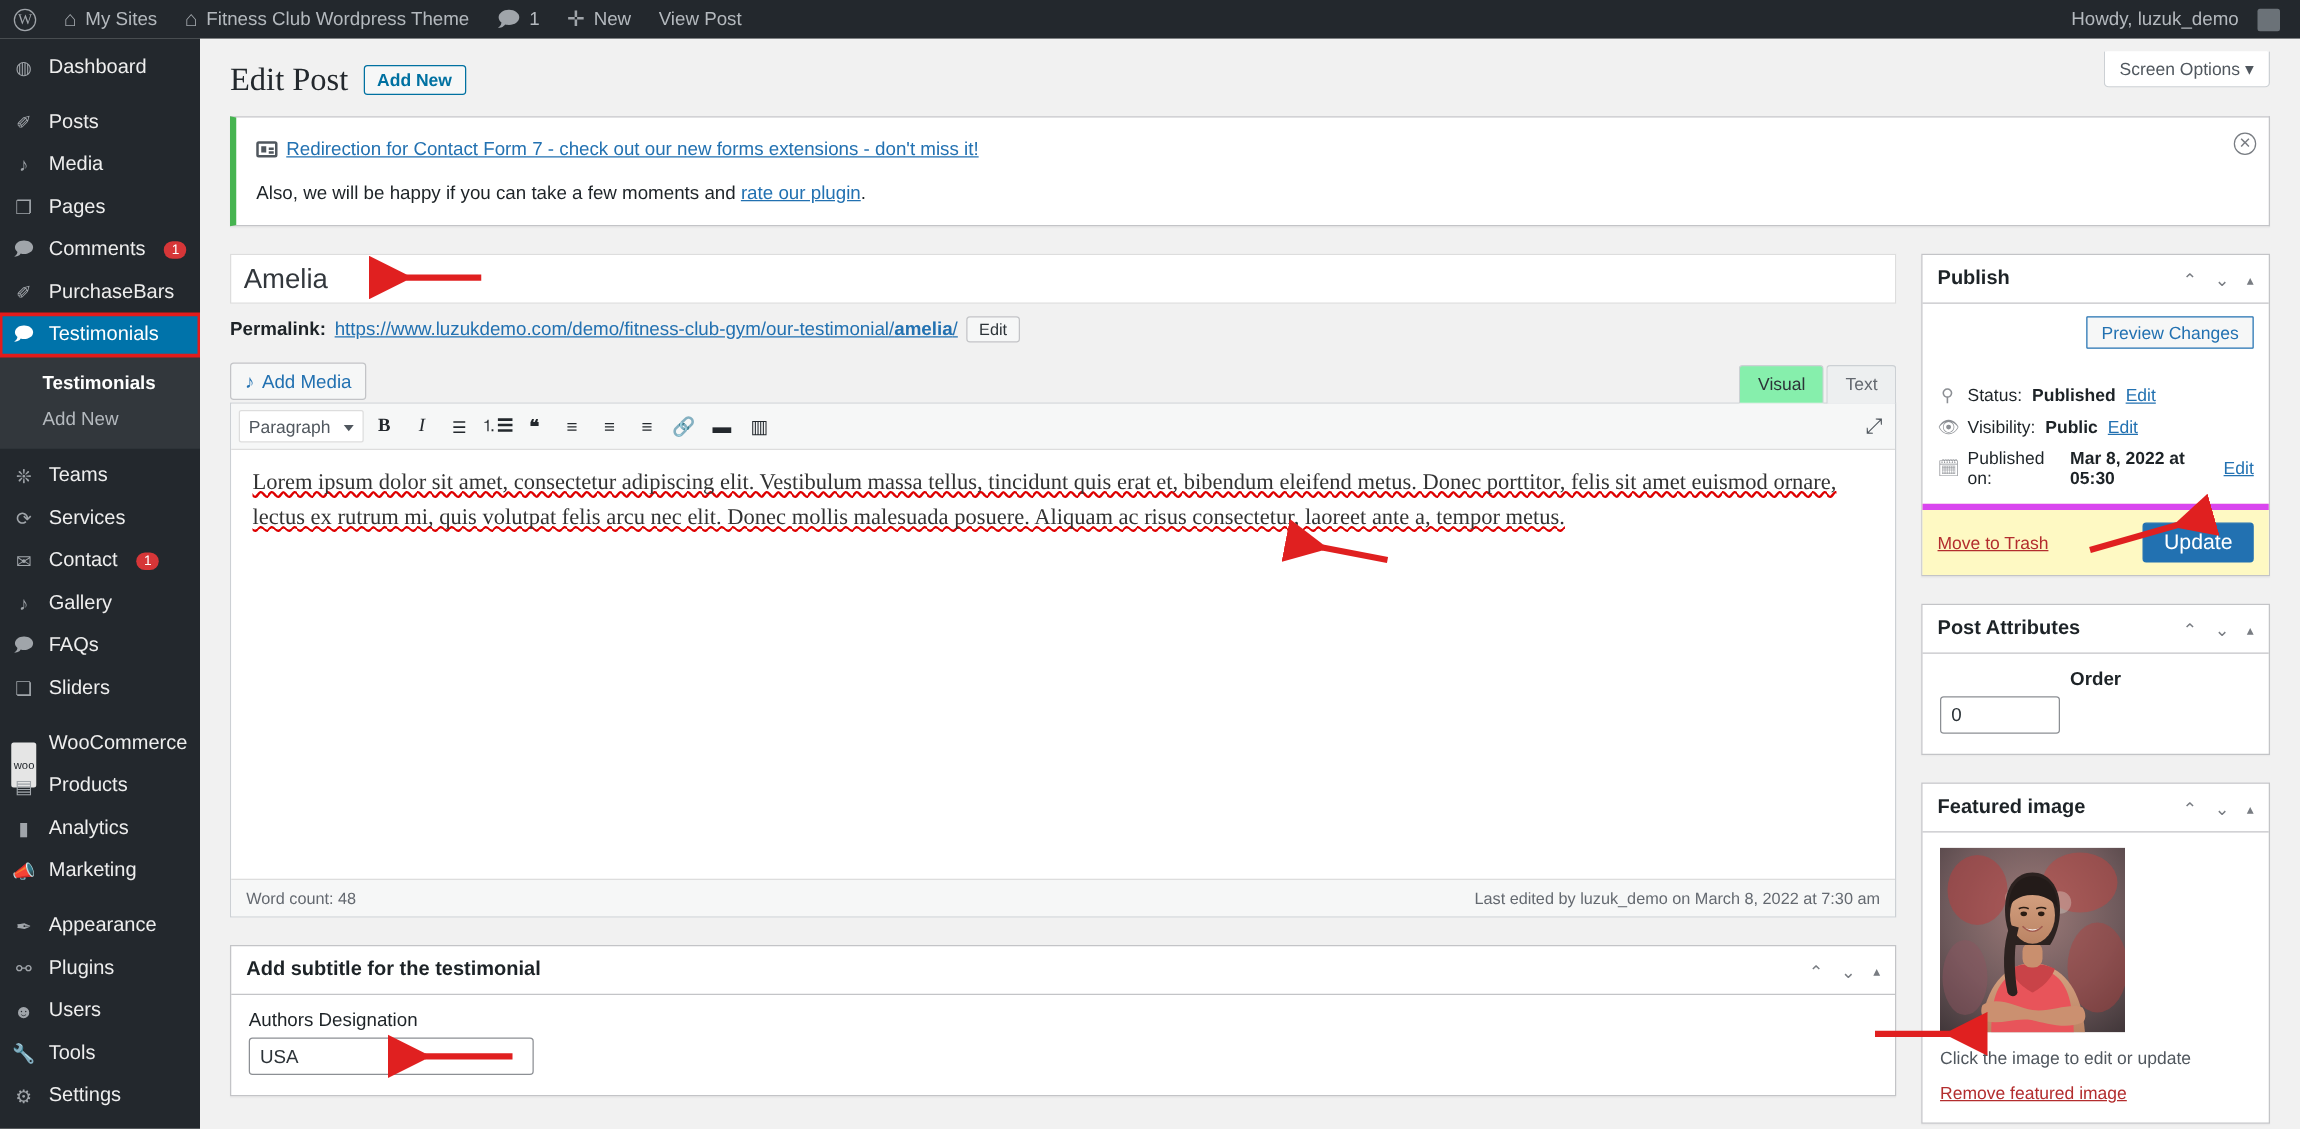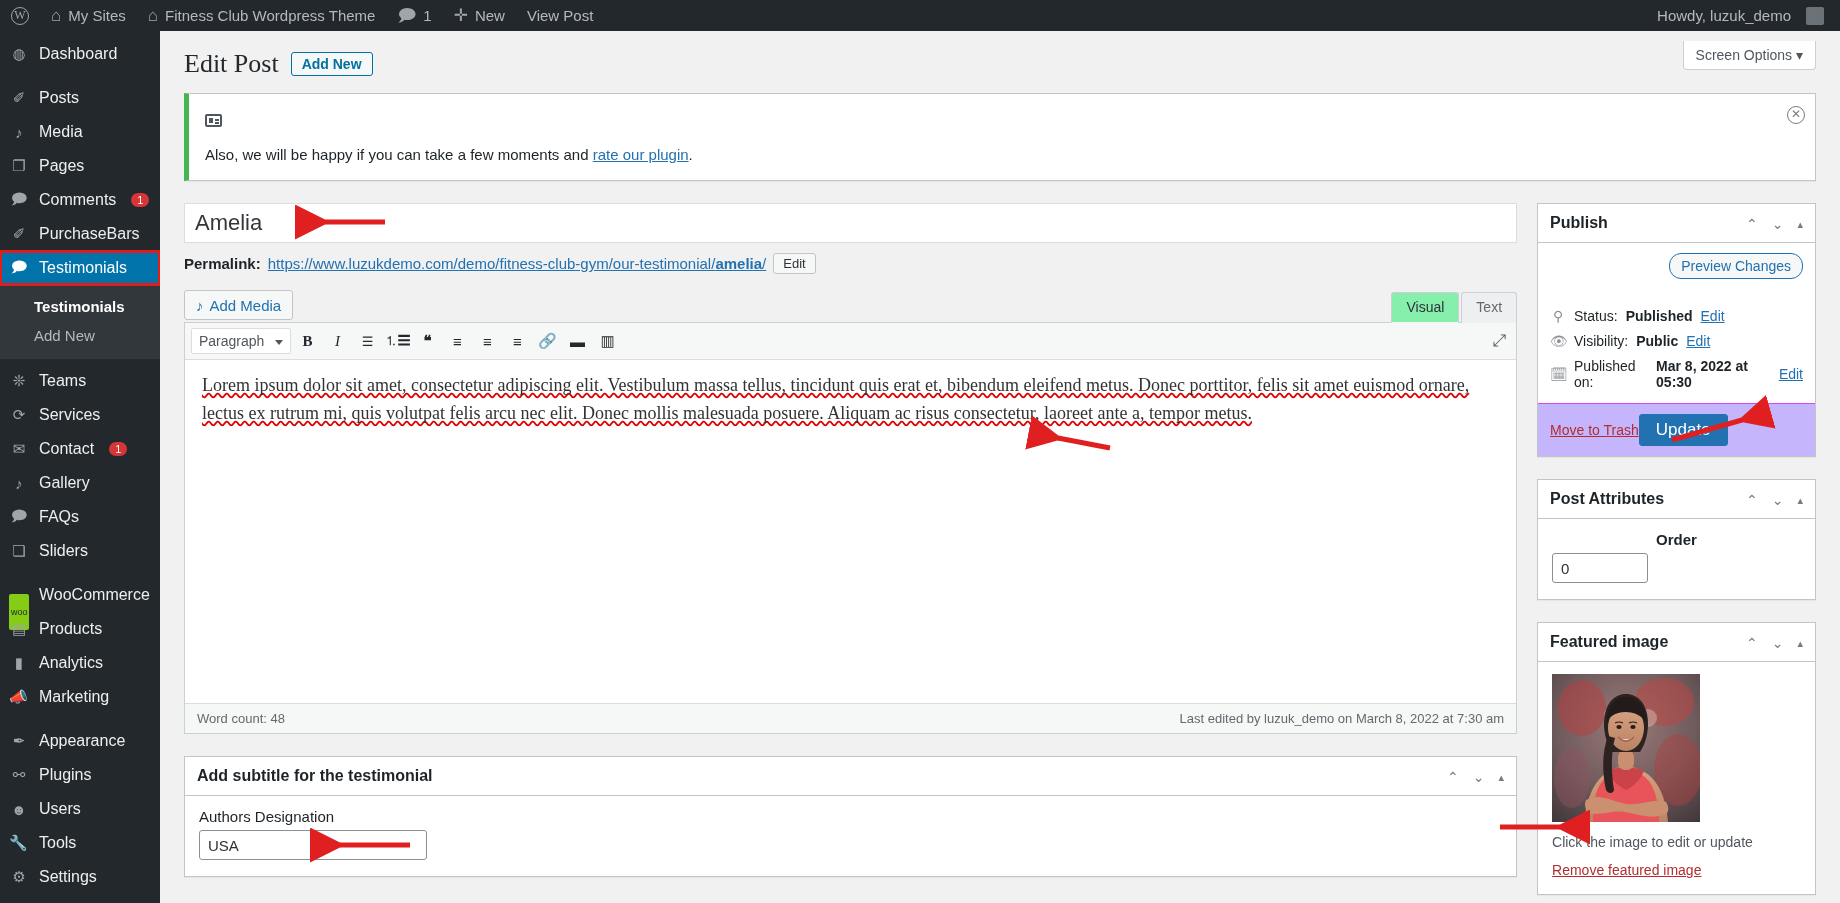--- a/index.html
+++ b/index.html
@@ -197,25 +197,25 @@
   
   #col-side .postbox { margin-top: 0; }
   #col-side .postbox + .postbox { margin-top: 22px; }
   .submitbox-misc { padding: 10px 12px 4px 12px; }
   .misc-row { display: flex; align-items: center; gap: 8px; font-size: 14px; color: #1d2327; margin: 9px 0; }
   .misc-row .mi { color: #8c8f94; font-size: 14px; width: 16px; text-align: center; }
   .misc-row a { color: #2271b1; text-decoration: underline; }
   .preview-row { padding: 10px 12px; display: flex; justify-content: flex-end; }
   .button-secondary {
     font-size: 14px; color: #2271b1; background: #f6f7f7;
-    border: 1px solid #2271b1; border-radius: 12px; padding: 4px 11px;
+    border: 1px solid #2271b1; border-radius: 1px; padding: 4px 11px;
   }
   #major-actions {
-    border-top: 1px solid #d946ef; background: #c4b5fd;
-    display: flex; align-items: center; justify-content: flex-start; padding: 10px 12px;
+    border-top: 5px solid #d946ef; background: #fef9c3;
+    display: flex; align-items: center; justify-content: space-between; padding: 10px 12px;
   }
   #delete-link { font-size: 14px; color: #b32d2e; text-decoration: underline; }
   .button-primary {
     background: #2271b1; border: 1px solid #2271b1; color: #fff;
     font-size: 17px; border-radius: 3px; padding: 5px 16px;
   }
   #featured-thumb {
     width: 148px; height: 148px; overflow: hidden; border: 0; display: block;
   }
   #featured-hint { font-size: 14px; color: #50575e; margin-top: 12px; }
@@ -320,21 +320,21 @@
     <span class="mi-label">FAQs</span>
   </div>
   <div class="menu-item">
     <span class="mi-icon">❏</span>
     <span class="mi-label">Sliders</span>
   </div>
 
   <div class="menu-sep"></div>
 
   <div class="menu-item">
-    <span class="mi-icon" style="font-size:9px;background:#84cc16;color:#23282d;border-radius:2px;padding:13px 2px;margin-top:33px;">woo</span>
+    <span class="mi-icon" style="font-size:9px;background:#e5e5e5;color:#23282d;border-radius:2px;padding:13px 2px;margin-top:33px;">woo</span>
     <span class="mi-label">WooCommerce</span>
   </div>
   <div class="menu-item">
     <span class="mi-icon">▤</span>
     <span class="mi-label">Products</span>
   </div>
   <div class="menu-item">
     <span class="mi-icon">▮</span>
     <span class="mi-label">Analytics</span>
   </div>
@@ -371,21 +371,21 @@
 
   <div id="screen-options">Screen Options  ▾</div>
 
   <div id="page-head">
     <span id="page-title">Edit Post</span>
     <span class="page-title-action">Add New</span>
   </div>
 
   <div id="notice">
     <p>
-      <span class="notice-icon"></span>
+      <span class="notice-icon"></span><a>Redirection for Contact Form 7 - check out our new forms extensions - don't miss it!</a>
     </p>
     <p style="margin-top:9px;">
       <span>Also, we will be happy if you can take a few moments and </span><a>rate our plugin</a><span>.</span>
     </p>
     <span id="notice-dismiss">✕</span>
   </div>
 
   <div id="cols">
 
     <div id="col-main">

